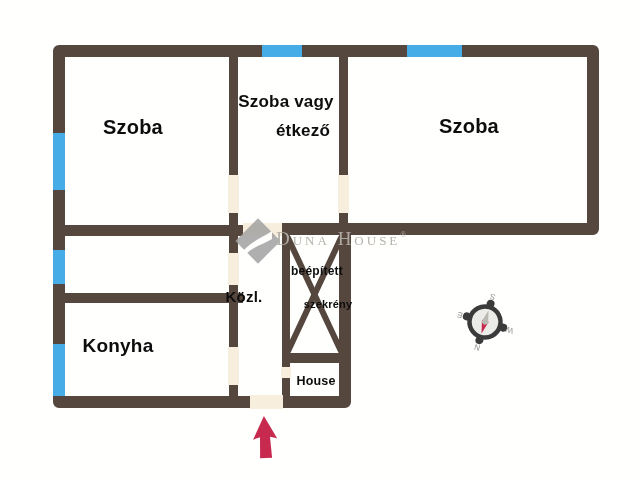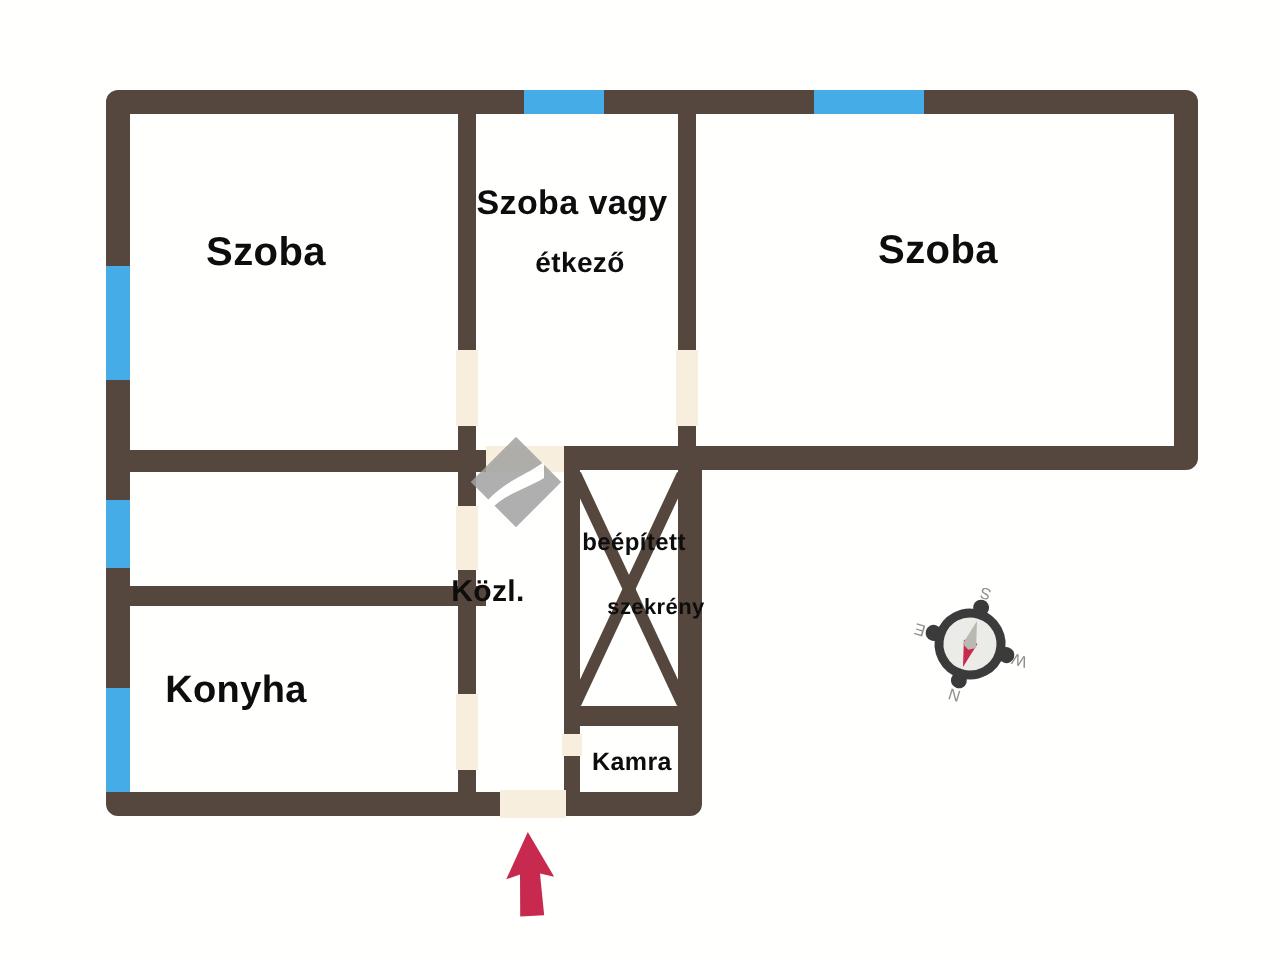--- a/index.html
+++ b/index.html
@@ -79,22 +79,23 @@
     </g>
 
     <g opacity="0.85">
       <rect x="-16" y="-16" width="32" height="32" fill="var(--logogray)" transform="translate(258,241) rotate(45)"></rect>
       <path d="M244 250 C 252 241, 262 238, 272 231 L 272 239 C 262 245, 252 247, 244 256 Z" fill="#ffffff"></path>
     </g>
   </svg>
 
   <div class="room-label" style="left:133px;top:127px;font-size:20px;">Szoba</div>
   <div class="room-label" style="left:286px;top:102px;font-size:17px;">Szoba vagy</div>
-  <div class="room-label" style="left:290px;top:131px;font-size:14px;">étkező</div>
+  <div class="room-label" style="left:303px;top:131px;font-size:17px;">étkező</div>
   <div class="room-label" style="left:469px;top:126px;font-size:20px;">Szoba</div>
   <div class="room-label" style="left:244px;top:296px;font-size:15px;">Közl.</div>
   <div class="room-label" style="left:118px;top:346px;font-size:19px;">Konyha</div>
   <div class="room-label" style="left:317px;top:271px;font-size:12px;">beépített</div>
   <div class="room-label" style="left:328px;top:304px;font-size:11px;">szekrény</div>
-  <div class="room-label" style="left:316px;top:381px;font-size:12.5px;">Kamra</div>
+  <div class="room-label" style="left:316px;top:381px;font-size:12.5px;">House</div>
 
+  <div class="watermark-text"><span>Duna House</span><sup>®</sup></div>
 
 </div>
 
 </body></html>

